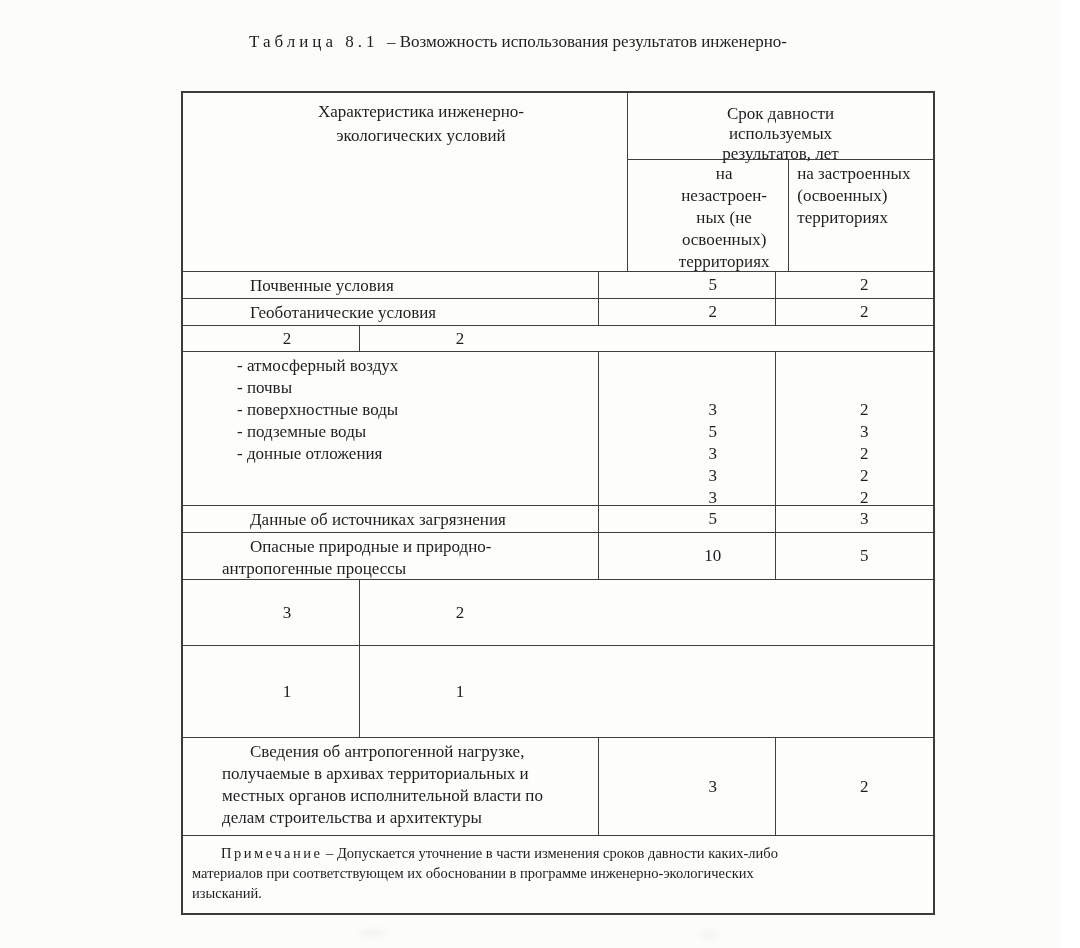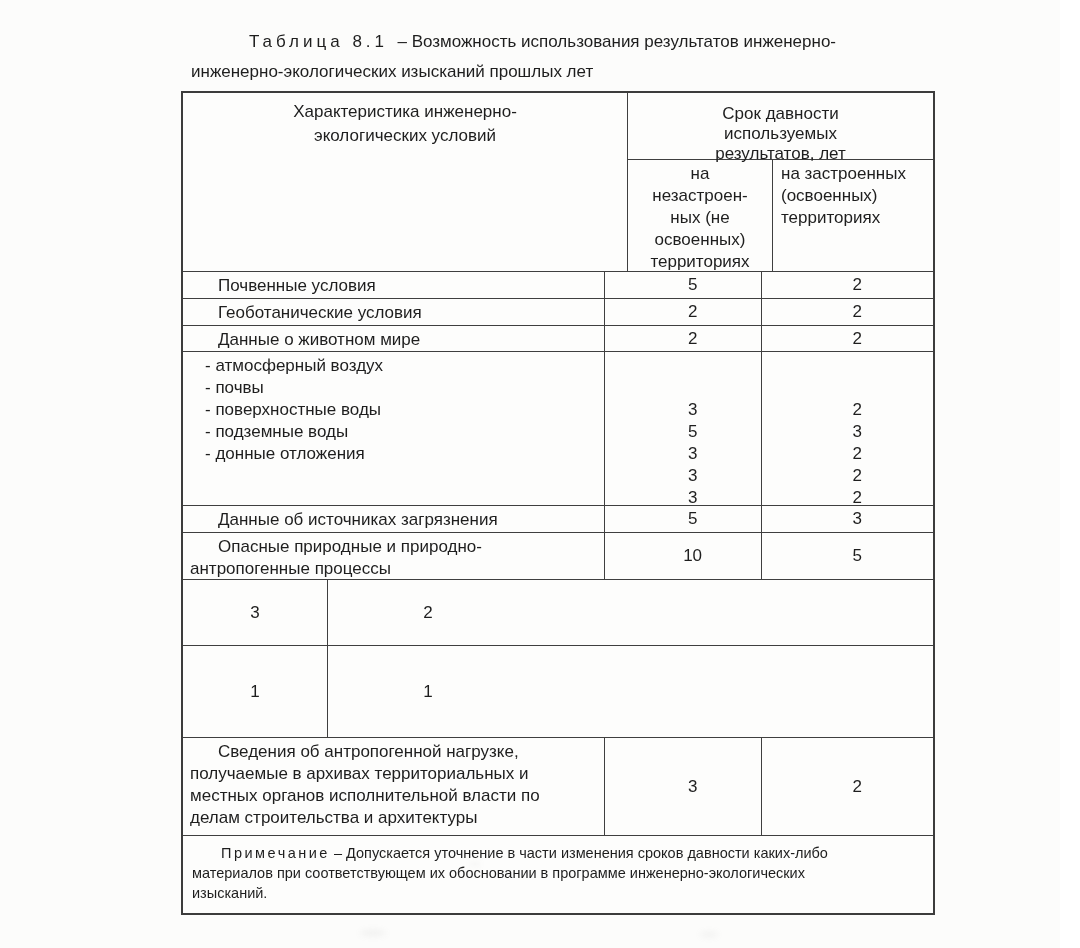--- a/index.html
+++ b/index.html
@@ -1,21 +1,21 @@
 <!DOCTYPE html>
 <html><head>
 <meta charset="utf-8">
 <style>
   html, body { margin: 0; padding: 0; }
   .page {
     position: relative;
     width: 1060px;
     height: 948px;
     background: #fcfcfb;
-    font-family: Liberation Sans, sans-serif;
+    font-family: Liberation Serif, serif;
     color: #1e1e1e;
     overflow: hidden;
   }
   
   .artifact { position: absolute; background: #9a9a9a; opacity: .12; border-radius: 50%; filter: blur(3px); }
   .artifact.a1 { left: 360px; top: 930px; width: 26px; height: 6px; }
   .artifact.a2 { left: 700px; top: 932px; width: 18px; height: 5px; }
   .artifact.a3 { left: 470px; top: 862px; width: 10px; height: 4px; }
 
   
@@ -34,21 +34,21 @@
   .doc-table {
     position: absolute;
     left: 181px; top: 91px;
     width: 750px;
     border: 2px solid #3c3c3c;
     background: #fdfdfc;
     box-sizing: content-box;
     font-size: 17px;
   }
   .cell { box-sizing: border-box; }
-  .bcell-r { border-right: 1.5px solid #3f3f3f; }
+  .bcell-r { border-right: 1.5px solid #3f3f3f; margin-left: 32px; }
   .col1 { width: 445px; }
   .col2 { width: 145px; }
   .col3 { width: 160px; }
 
   
   .thead { display: flex; border-bottom: 1.5px solid #3f3f3f; }
   .head-col1 {
     height: 178px;
     text-align: center;
     white-space: pre-line;
@@ -102,21 +102,20 @@
   .note-label { letter-spacing: 2.5px; margin-left: 29px; }
   .note-text { white-space: pre-line; }
 </style>
 </head>
 <body>
 
 <div class="page">
 
   <div class="caption">
     <div class="caption-line1"><span class="caption-num">Таблица 8.1</span>&nbsp;&nbsp;<span>– Возможность использования результатов инженерно-</span></div>
-    <div class="caption-line2">инженерно-экологических изысканий прошлых лет</div>
   </div>
 
   <div class="doc-table">
 
     <div class="thead">
       <div class="cell col1 bcell-r head-col1">Характеристика инженерно-
 экологических условий</div>
       <div class="head-right">
         <div class="head-span">Срок давности
 используемых
@@ -140,21 +139,20 @@
       <div class="cell col3 val">2</div>
     </div>
 
     <div class="row" style="height:27px">
       <div class="cell col1 bcell-r lbl">Геоботанические условия</div>
       <div class="cell col2 bcell-r val">2</div>
       <div class="cell col3 val">2</div>
     </div>
 
     <div class="row" style="height:26px">
-      <div class="cell col1 bcell-r lbl">Данные о животном мире</div>
       <div class="cell col2 bcell-r val">2</div>
       <div class="cell col3 val">2</div>
     </div>
 
     <div class="row" style="height:154px">
       <div class="cell col1 bcell-r pollution-left">
         <div class="sub-label">- атмосферный воздух</div>
         <div class="sub-label">- почвы</div>
         <div class="sub-label">- поверхностные воды</div>
         <div class="sub-label">- подземные воды</div>

